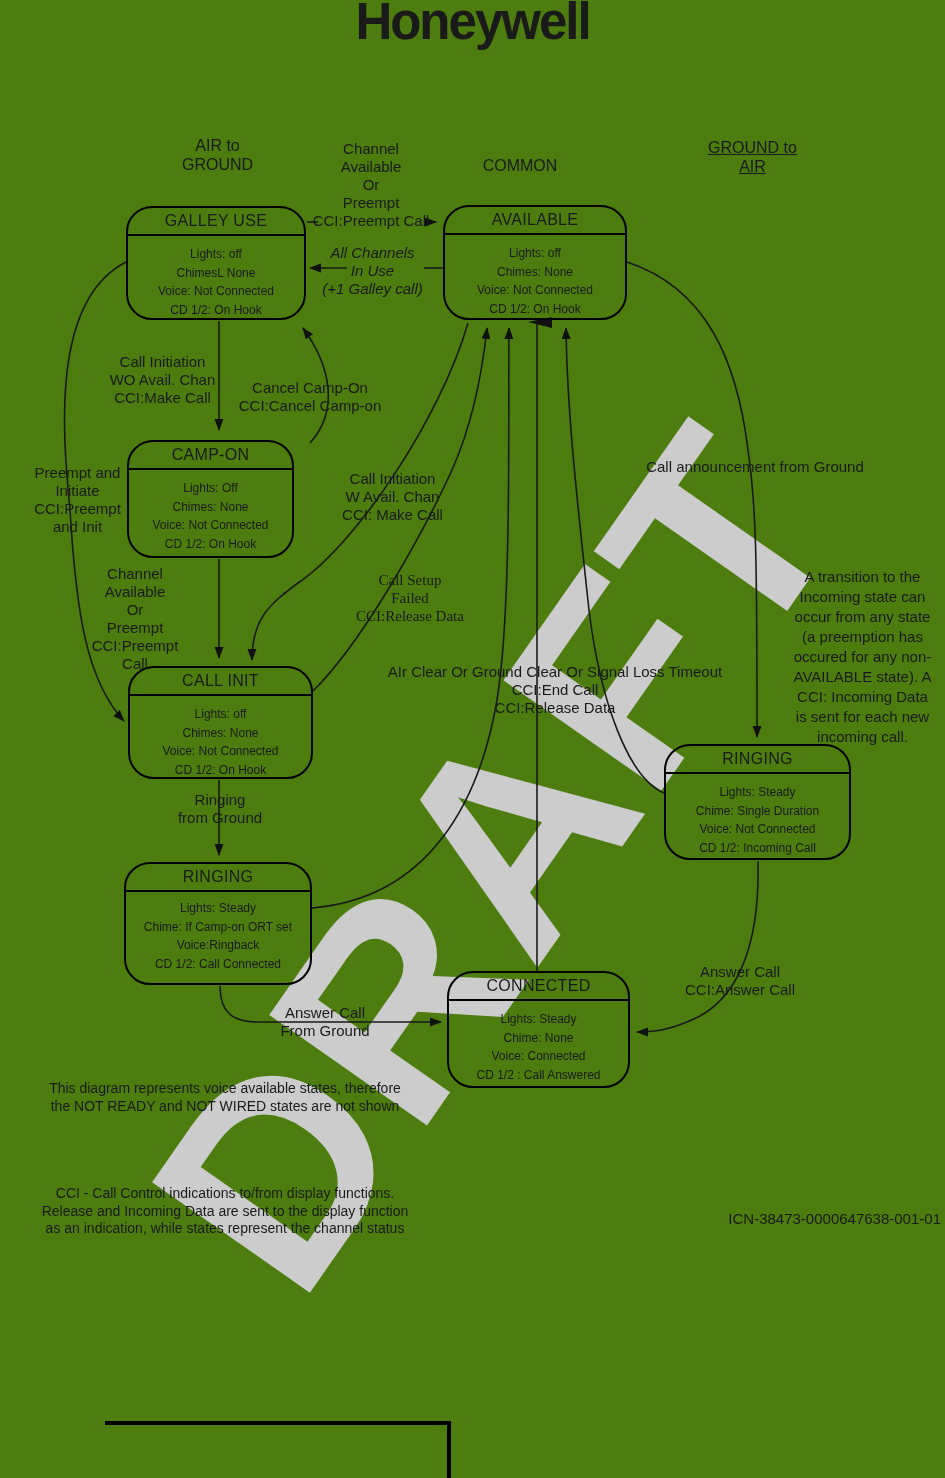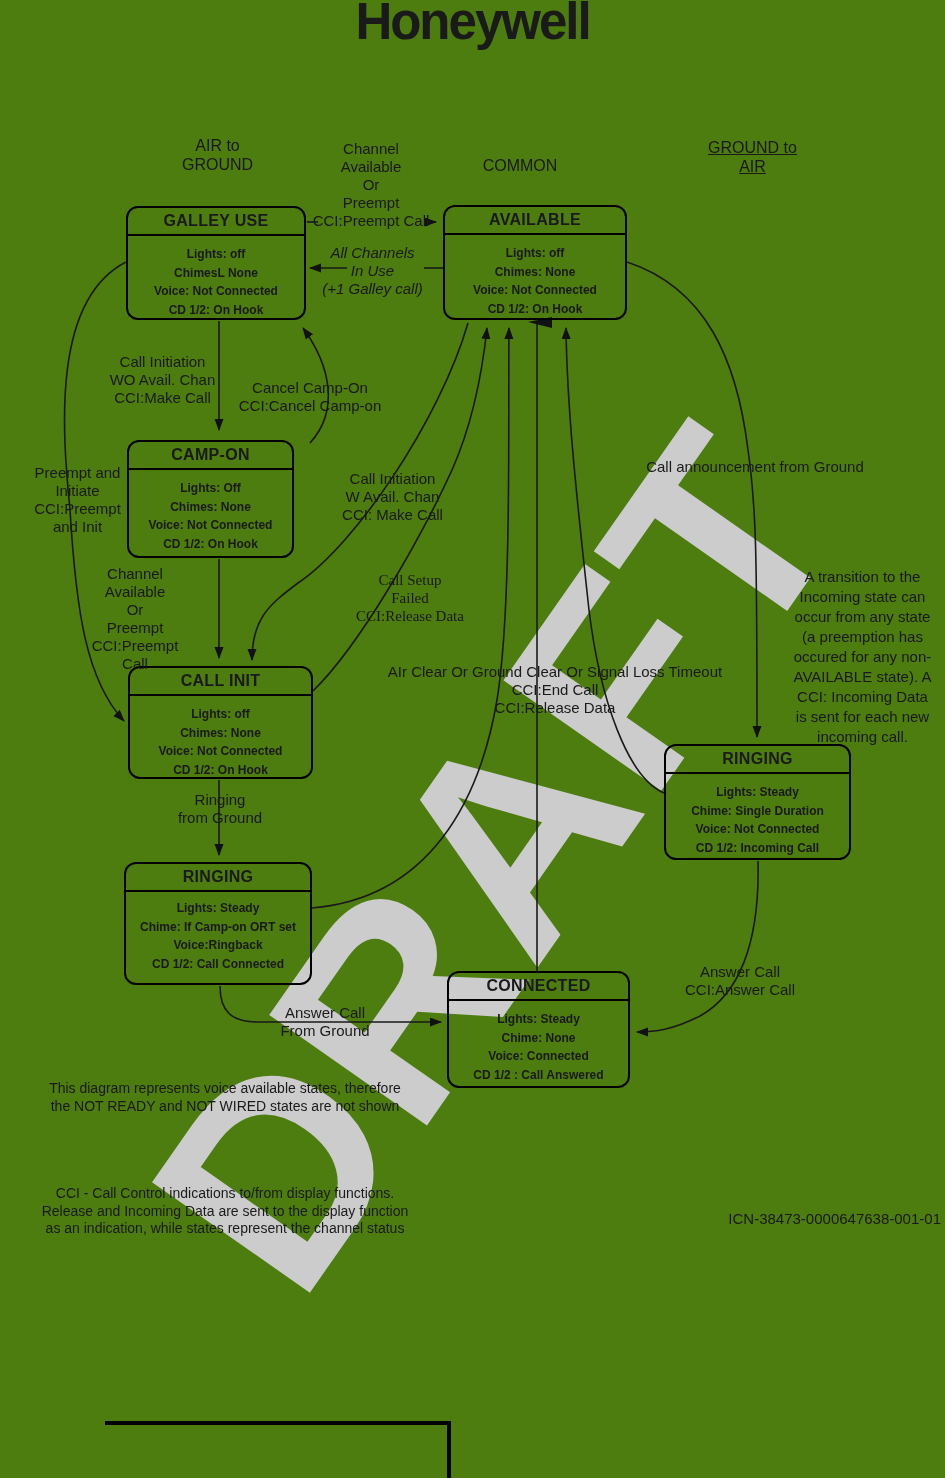--- a/index.html
+++ b/index.html
@@ -6,22 +6,22 @@
   #canvas{
     position:relative;width:945px;height:1478px;background:#4d7c0f;overflow:hidden;
     font-family:"Liberation Sans","DejaVu Sans",sans-serif;color:#1a1a1a;padding-left:24px;
   }
   .lbl{
     position:absolute;text-align:center;font-size:15px;line-height:18px;
     white-space:pre-line;z-index:3;
   }
   .hdr{font-size:16px;line-height:19px;}
   .state{
-    position:absolute;border:2px solid #000;border-radius:12px;background:transparent;
-    z-index:3;box-sizing:border-box;font-weight:bold;
+    position:absolute;border:2px solid #000;border-radius:26px;background:transparent;
+    z-index:3;box-sizing:border-box;
   }
   .state-title{
     height:26px;line-height:25px;text-align:center;border-bottom:2px solid #000;
     font-size:16px;letter-spacing:0.3px;
   }
   .state-body{
     padding-top:9px;text-align:center;font-size:12px;line-height:18.5px;white-space:pre-line;
   }
   #logo{
     position:absolute;left:0;top:-8px;width:945px;text-align:center;

